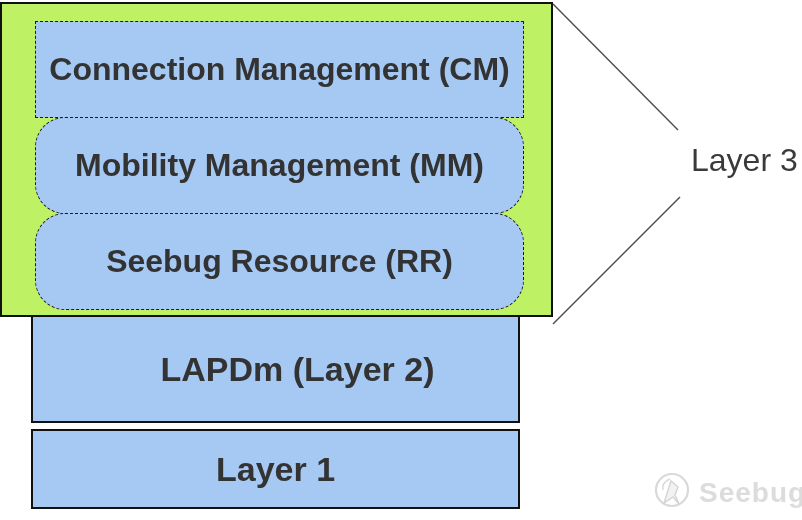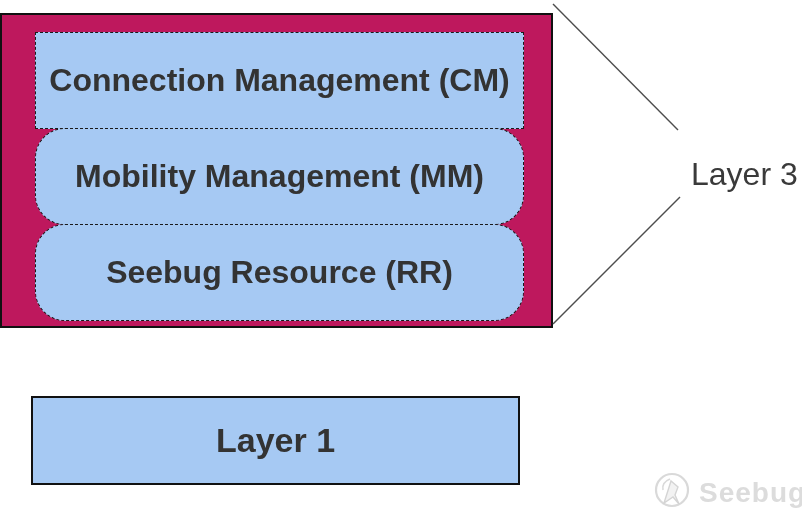--- a/index.html
+++ b/index.html
@@ -18,22 +18,21 @@
 
   
   .l3-container {
     position: absolute;
     left: 0;
     top: 2px;
     width: 553px;
     height: 315px;
     box-sizing: border-box;
     border: 2px solid var(--box-border, #111111);
-    background: #be185d;
-    margin-top: 11px;
+    background: #bef264;
   }
 
   
   .l3-stack {
     position: absolute;
     left: 33px;
     top: 17px;
     width: 489px;
   }
   .sublayer {
@@ -61,37 +60,37 @@
     left: 31px;
     width: 489px;
     box-sizing: border-box;
     border: 2px solid var(--box-border, #111111);
     background: var(--box-fill, #a6c9f3);
     display: flex;
     align-items: center;
     justify-content: center;
   }
   .lapdm-box { top: 315px; height: 108px; }
-  .layer1-box { top: 396px; height: 89px; }
+  .layer1-box { top: 429px; height: 80px; }
   .solid-box .box-label { font-size: 34px; }
   .lapdm-box .box-label { position: relative; left: 22px; }
 
   
   .callout-svg {
     position: absolute;
     left: 0;
     top: 0;
     pointer-events: none;
   }
 
   
   .l3-annotation {
     position: absolute;
     left: 691px;
-    top: 158px;
+    top: 144px;
     font-size: 32px;
     font-weight: normal;
     color: var(--annotation-text, #3a3a3a);
     white-space: nowrap;
     line-height: 1;
   }
 
   
   .watermark {
     position: absolute;
@@ -122,20 +121,23 @@
       </div>
       <div class="sublayer">
         <span class="box-label">Mobility Management (MM)</span>
       </div>
       <div class="sublayer">
         <span class="box-label">Seebug Resource (RR)</span>
       </div>
     </div>
   </div>
 
+  <div class="solid-box lapdm-box">
+    <span class="box-label">LAPDm (Layer 2)</span>
+  </div>
 
   <div class="solid-box layer1-box">
     <span class="box-label">Layer 1</span>
   </div>
 
   <svg class="callout-svg" width="802" height="520">
     <line x1="553" y1="4" x2="678" y2="130" stroke="#4d4d4d" stroke-width="1.4"></line>
     <line x1="553" y1="324" x2="680" y2="197" stroke="#4d4d4d" stroke-width="1.4"></line>
   </svg>
 

